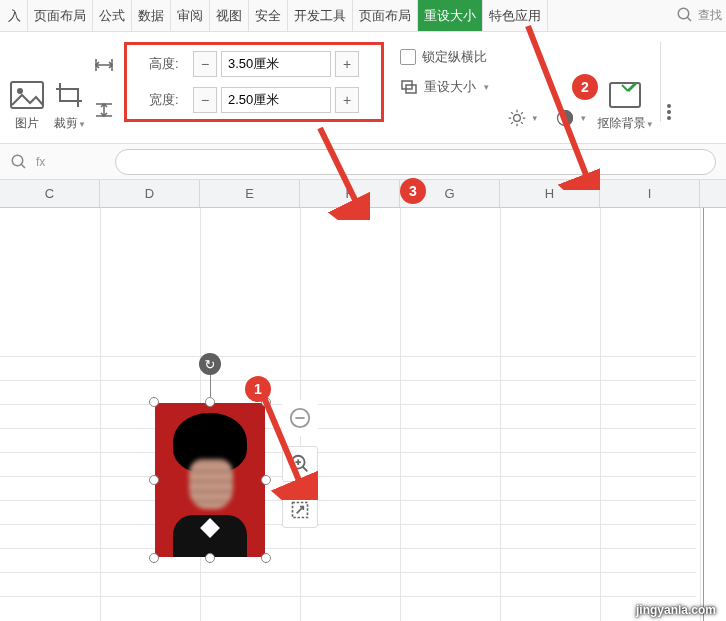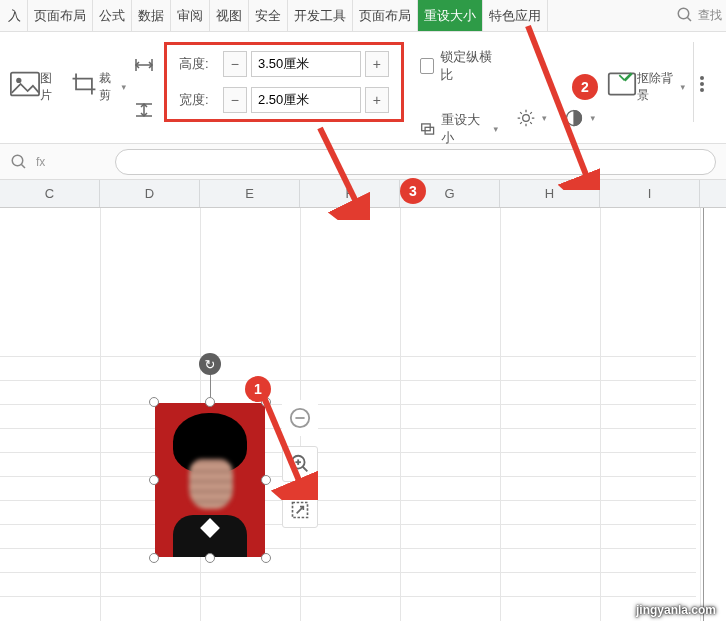--- a/index.html
+++ b/index.html
@@ -47,42 +47,42 @@
     .ribbon {
       display: flex;
       align-items: flex-start;
       padding: 10px 6px 6px 6px;
       border-bottom: 1px solid #e0e0e0;
       height: 112px;
       background: #fff;
     }
     .ribbon-big {
       display: flex;
-      flex-direction: row;
+      flex-direction: column;
       align-items: center;
       justify-content: flex-end;
       height: 90px;
       padding: 0 4px;
     }
     .ribbon-big svg { margin-bottom: 6px; }
     .ribbon-label {
       font-size: 12px;
       color: #555;
       display: flex;
       align-items: center;
     }
     .dropdown-caret {
       margin-left: 2px;
       font-size: 9px;
       color: #888;
     }
 
     .size-panel {
       border: 3px solid #e23b2f;
-      padding: 6px 12px;
+      padding: 6px 22px;
       margin-left: 10px;
       display: flex;
       flex-direction: column;
       gap: 10px;
     }
     .size-row {
       display: flex;
       align-items: center;
       gap: 4px;
     }
@@ -97,21 +97,21 @@
     .stepper-input {
       width: 110px; height: 26px;
       border: 1px solid #ccc;
       padding: 0 6px;
       font-size: 13px;
     }
 
     .mid-group {
       display: flex;
       flex-direction: column;
-      gap: 27px;
+      gap: 12px;
       padding: 6px 10px 0 16px;
     }
     .lock-row, .reset-row {
       display: flex;
       align-items: center;
       gap: 6px;
       color: #555;
       font-size: 13px;
     }
     .checkbox {

